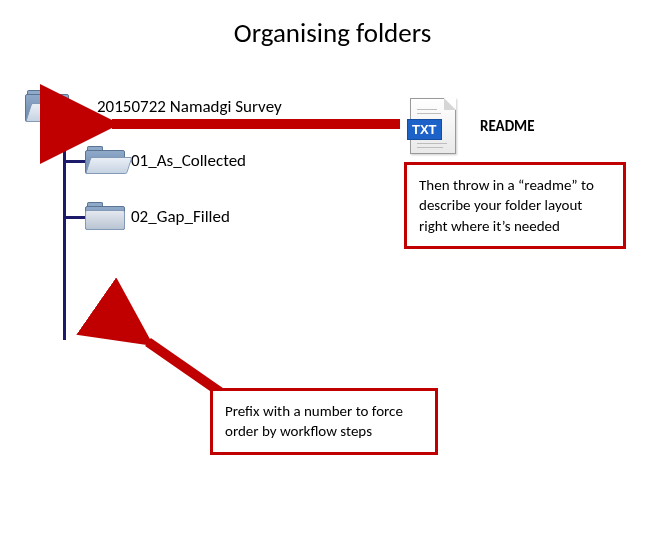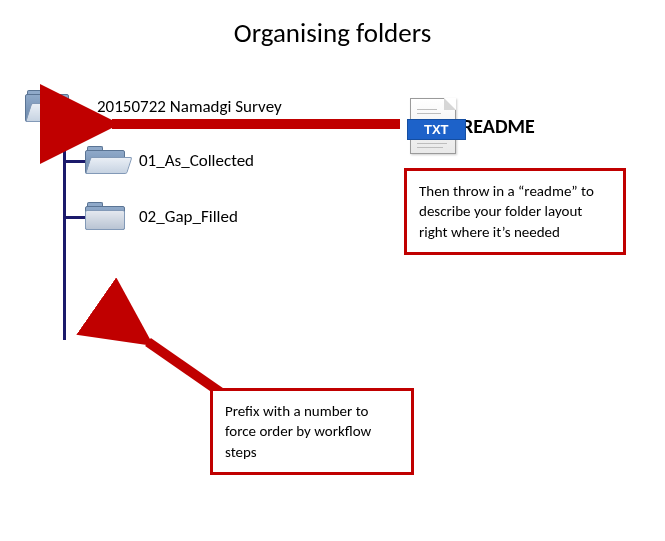--- a/index.html
+++ b/index.html
@@ -59,21 +59,21 @@
     content: "";
     position: absolute;
     left: -22px;
     top: 50%;
     width: 22px;
     height: 3px;
     background: #1b1a6b;
   }
   .child-label {
     font-size: 17px;
-    margin-left: 14px;
+    margin-left: 6px;
   }
   
   .folder {
     width: 44px;
     height: 32px;
     position: relative;
   }
   .folder.small { width: 40px; height: 28px; }
   .folder .back {
     position: absolute;
@@ -133,45 +133,45 @@
   }
   .txt-icon .badge {
     position: absolute;
     left: -4px;
     top: 20px;
     background: #1d62c9;
     color: #fff;
     font-family: Arial, sans-serif;
     font-size: 13px;
     font-weight: bold;
-    padding: 2px 16px;
+    padding: 2px 4px;
     border: 1px solid #154ea1;
   }
   .readme-block {
     position: absolute;
     top: 98px;
     left: 410px;
     display: flex;
     align-items: center;
   }
   .readme-label {
-    font-size: 20px;
+    font-size: 15px;
     font-weight: bold;
-    margin-left: 6px;
+    margin-left: 24px;
   }
   .callout {
     position: absolute;
     border: 3px solid #c00000;
     padding: 10px 12px;
     font-size: 15px;
     line-height: 1.35;
     background: #fff;
   }
-  .callout1 { top: 168px; left: 404px; width: 222px; }
-  .callout2 { top: 388px; left: 210px; width: 204px; }
+  .callout1 { top: 162px; left: 404px; width: 222px; }
+  .callout2 { top: 388px; left: 210px; width: 228px; }
   
   .arrow-svg { position: absolute; overflow: visible; }
   .arrow1 { top: 104px; left: 100px; width: 300px; height: 40px; }
   .arrow2 { top: 332px; left: 130px; width: 100px; height: 70px; }
 </style>
 </head>
 <body>
 
 <div class="title">Organising folders</div>
 

